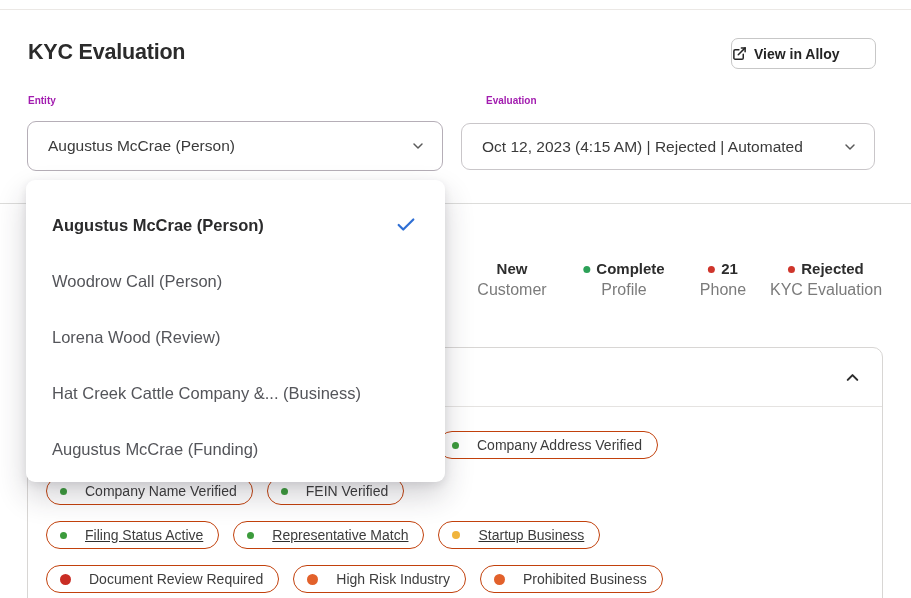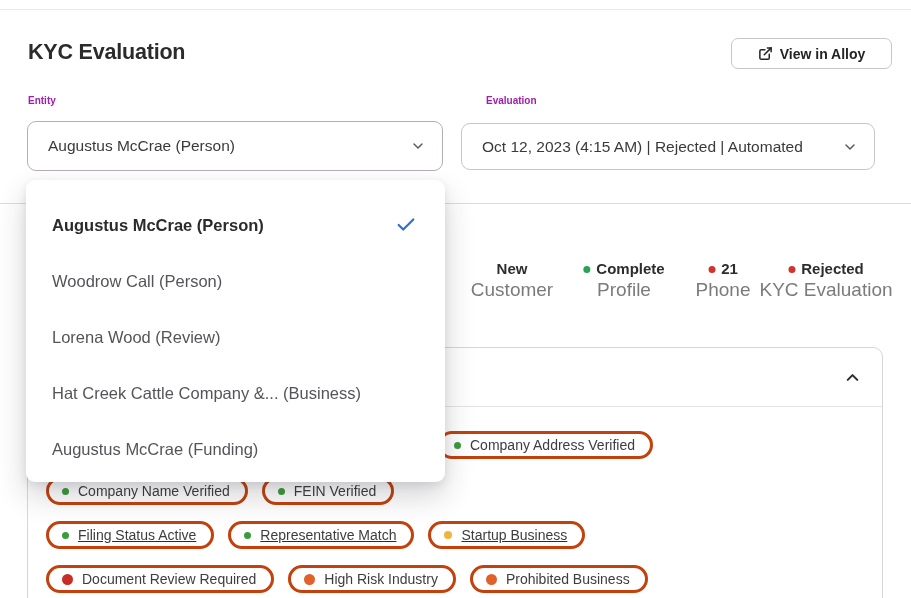--- a/index.html
+++ b/index.html
@@ -4,53 +4,53 @@
 <style>
   * { margin:0; padding:0; box-sizing:border-box; }
   html,body { background:#fff; }
   body { font-family:"Liberation Sans","DejaVu Sans",sans-serif; color:#2d2d2d; }
   .canvas { position:relative; width:911px; height:598px; background:#fff; overflow:hidden; }
 
   .hairline { position:absolute; left:0; top:9px; width:911px; height:1px; background:#ebe8e5; }
 
   .page-title { position:absolute; left:28px; top:40px; font-size:21.5px; font-weight:700; color:#2b2b2b; letter-spacing:-0.2px; }
 
-  .btn-view { position:absolute; left:731px; top:38px; width:161px; height:31px; border:1px solid #c7c7c7; border-radius:7px;
-    background:#fff; display:flex; align-items:center; justify-content:center; gap:7px; cursor:pointer; }
+  .btn-view { position:absolute; left:731px; top:38px; width:145px; height:31px; border:1px solid #c7c7c7; border-radius:7px;
+    background:#fff; display:flex; align-items:center; gap:7px; cursor:pointer; }
   .btn-view span { font-size:14px; font-weight:700; color:#242424; }
 
   .field-label { position:absolute; top:95px; font-size:10px; font-weight:700; color:#a21caf; }
   .lbl-entity { left:28px; }
   .lbl-eval { left:486px; }
 
   .select { position:absolute; background:#fff; border-radius:9px; display:flex; align-items:center;
     padding:0 16px 0 20px; cursor:pointer; }
   .select .val { flex:1; font-size:15.5px; color:#3a3a3a; white-space:nowrap; overflow:hidden; }
   .sel-entity { left:27px; top:121px; width:416px; height:50px; border:1px solid #b5aeb7; }
   .sel-eval { left:461px; top:123px; width:414px; height:47px; border:1px solid #c9c6c9;align-items:center; }
 
   .divider { position:absolute; left:0; top:203px; width:911px; height:1px; background:#dcdcda; }
 
   .status-group { position:absolute; top:260px; transform:translateX(-50%); text-align:center; }
   .status-value { display:flex; align-items:center; justify-content:center; gap:6px; font-size:15px; font-weight:700; color:#2d2d2d; line-height:18px; }
-  .status-label { margin-top:4px; font-size:19px; color:#7b7b7b; line-height:16px; white-space:nowrap; }
+  .status-label { margin-top:4px; font-size:16px; color:#7b7b7b; line-height:16px; white-space:nowrap; }
   .sdot { width:7px; height:7px; border-radius:50%; display:inline-block; }
 
   .card { position:absolute; left:27px; top:347px; width:856px; height:270px; background:#fff;
     border:1px solid #d8d6d4; border-radius:10px; }
   .card-divider { position:absolute; left:0; top:58px; width:100%; height:1px; background:#e5e3e1; }
   .collapse-btn { position:absolute; right:18px; top:17px; width:24px; height:24px; background:none; border:none; cursor:pointer; display:flex; align-items:center; justify-content:center; }
 
   .chip-row { position:absolute; left:18px; display:flex; gap:14px; }
   .row-0 { top:83px; left:410px; }
   .row-1 { top:129px; }
   .row-2 { top:173px;text-decoration:underline; }
   .row-3 { top:217px; }
-  .chip { height:28px; display:inline-flex; align-items:center; gap:9px; padding:0 15px 0 13px;
-    border:3px solid #c2410c; border-radius:14px; background:#fff; font-size:14px; color:#3d3d3d; white-space:nowrap; }
+  .chip { height:28px; display:inline-flex; align-items:center; gap:18px; padding:0 15px 0 13px;
+    border:1px solid #c2410c; border-radius:14px; background:#fff; font-size:14px; color:#3d3d3d; white-space:nowrap; }
   .tdot { border-radius:50%; display:inline-block; flex:none; }
   .success { width:7px; height:7px; }
   .warning { width:8px; height:8px; }
   .alert   { width:11px; height:11px; }
   .critical{ width:11px; height:11px; }
 
   .menu { position:absolute; left:26px; top:180px; width:419px; height:302px; background:#fff; border-radius:9px;
     box-shadow:0 14px 30px rgba(40,35,50,0.20), 0 3px 8px rgba(40,35,50,0.10); padding-top:17px; z-index:20; }
   .menu-item { height:56px; display:flex; align-items:center; padding:0 28px 0 26px; cursor:pointer;
     font-size:16.5px; color:#54555a; }

